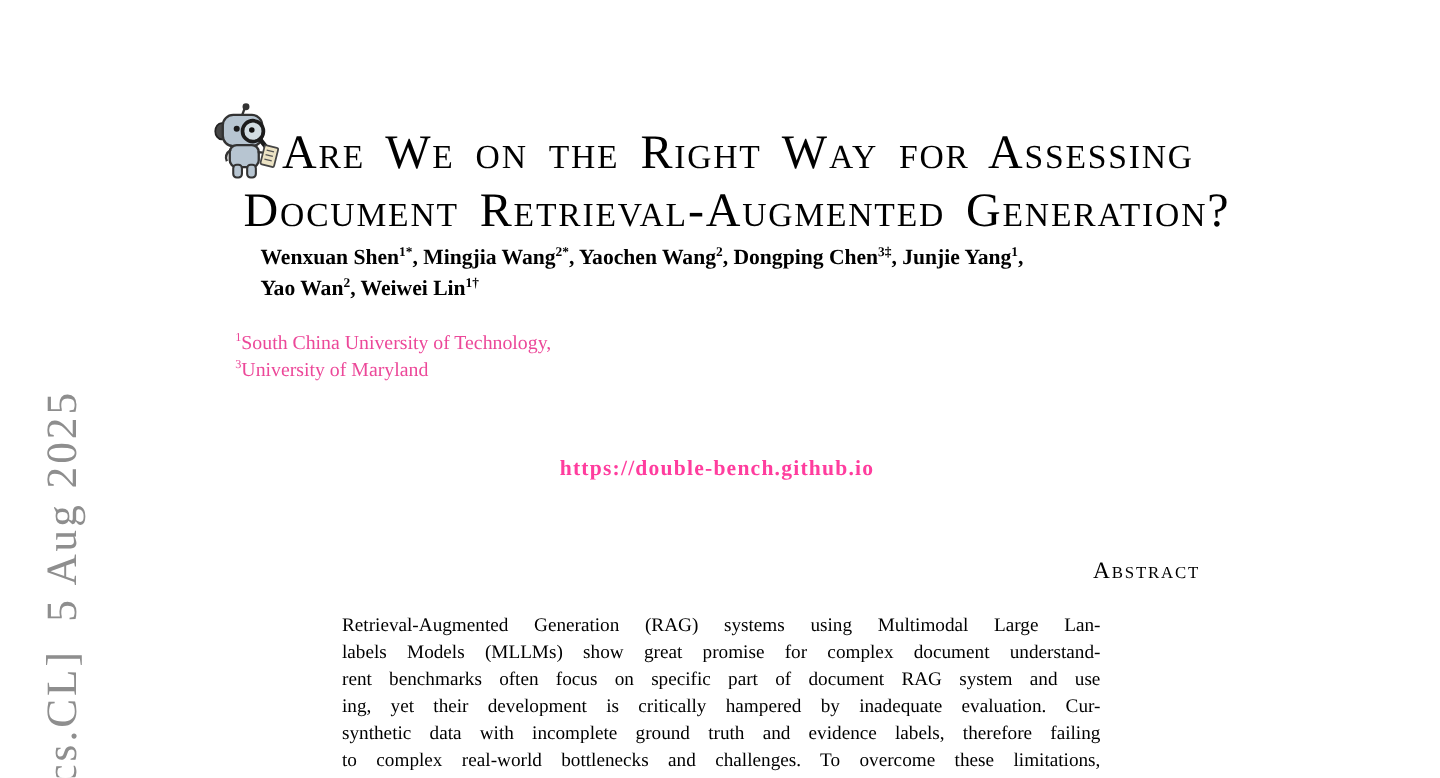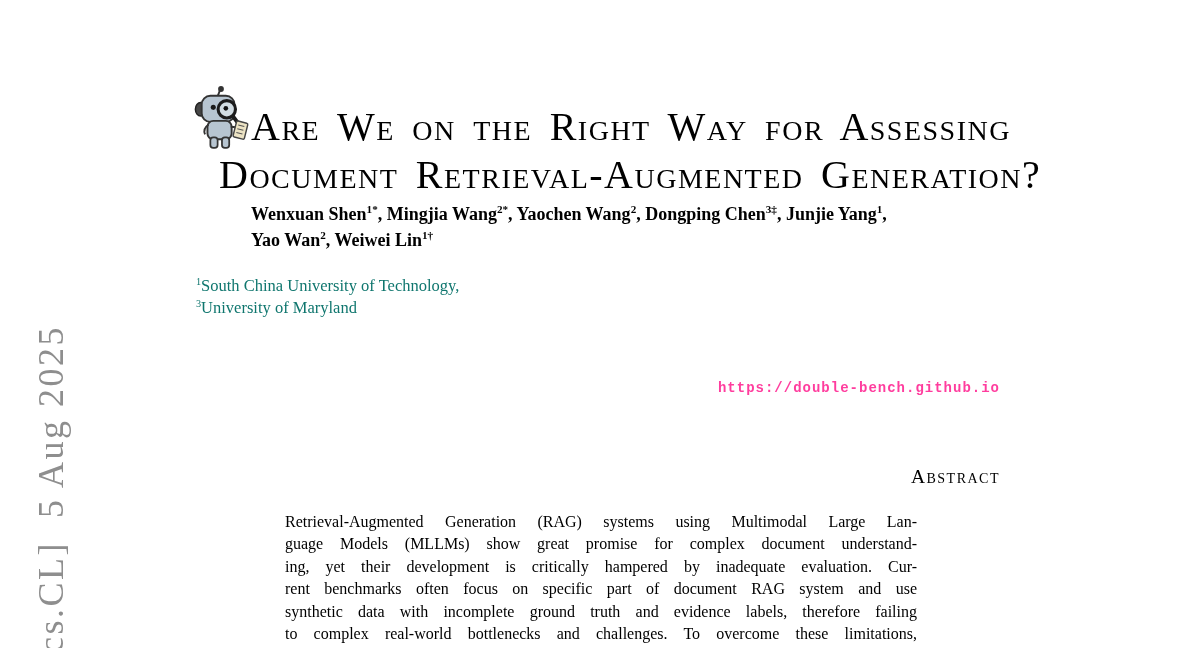--- a/index.html
+++ b/index.html
@@ -23,21 +23,21 @@
     transform-origin: 0 0;
     font-size: 36px;
     letter-spacing: 2.5px;
     white-space: pre;
     font-family: "Liberation Serif", serif;
   }
 
   
   .title-block {
     position: absolute;
-    left: 192px;
+    left: 176px;
     top: 84px;
     width: 810px;
     text-align: left;
     font-variant: small-caps;
     font-size: 40px;
     letter-spacing: 1.5px;
     word-spacing: 6px;
     line-height: 46px;
     color: #000;
   }
@@ -55,44 +55,43 @@
   
   .authors {
     position: absolute;
     left: 217px;
     top: 201px;
     width: 780px;
     font-weight: bold;
     font-size: 18px;
     line-height: 26px;
     color: #000;
-    margin-left: 34px;
   }
   sup { font-size: 62%; line-height: 0; vertical-align: super; }
 
   
   .affiliations {
     position: absolute;
     left: 196px;
     top: 275px;
     font-size: 16.5px;
     line-height: 22.3px;
-    color: #0f766e;
+    color: #ec4899;
   }
 
   
   .link {
     position: absolute;
     left: 195px;
     top: 380px;
     width: 805px;
-    text-align: right;
-    font-family: Liberation Mono, monospace;
+    text-align: center;
+    font-family: Liberation Serif, serif;
     font-weight: bold;
-    font-size: 14px;
+    font-size: 18px;
     letter-spacing: 1px;
     text-decoration: none;
     cursor: pointer;
   }
 
   
   .abstract-heading {
     position: absolute;
     left: 195px;
     top: 466px;
@@ -163,21 +162,21 @@
       <div><sup>1</sup>South China University of Technology,</div>
       <div><sup>3</sup>University of Maryland</div>
     </div>
 
   <a class="link" style="color: rgb(255, 61, 158);">https://double-bench.github.io</a>
 
   <div class="abstract-heading">Abstract</div>
 
   <div class="abstract" id="abstract">
       <div class="abs-line">Retrieval-Augmented Generation (RAG) systems using Multimodal Large Lan-</div>
-      <div class="abs-line">guage Models (MLLMs) show great promise for complex document understand-</div>
+      <div class="abs-line">labels Models (MLLMs) show great promise for complex document understand-</div>
+      <div class="abs-line">rent benchmarks often focus on specific part of document RAG system and use</div>
       <div class="abs-line">ing, yet their development is critically hampered by inadequate evaluation. Cur-</div>
-      <div class="abs-line">rent benchmarks often focus on specific part of document RAG system and use</div>
       <div class="abs-line">synthetic data with incomplete ground truth and evidence labels, therefore failing</div>
       <div class="abs-line">to complex real-world bottlenecks and challenges. To overcome these limitations,</div>
       <div class="abs-line">we introduce Double-Bench: a new large-scale, multilingual and multimodal</div>
     </div>
 
 </div>
 
 </body></html>

